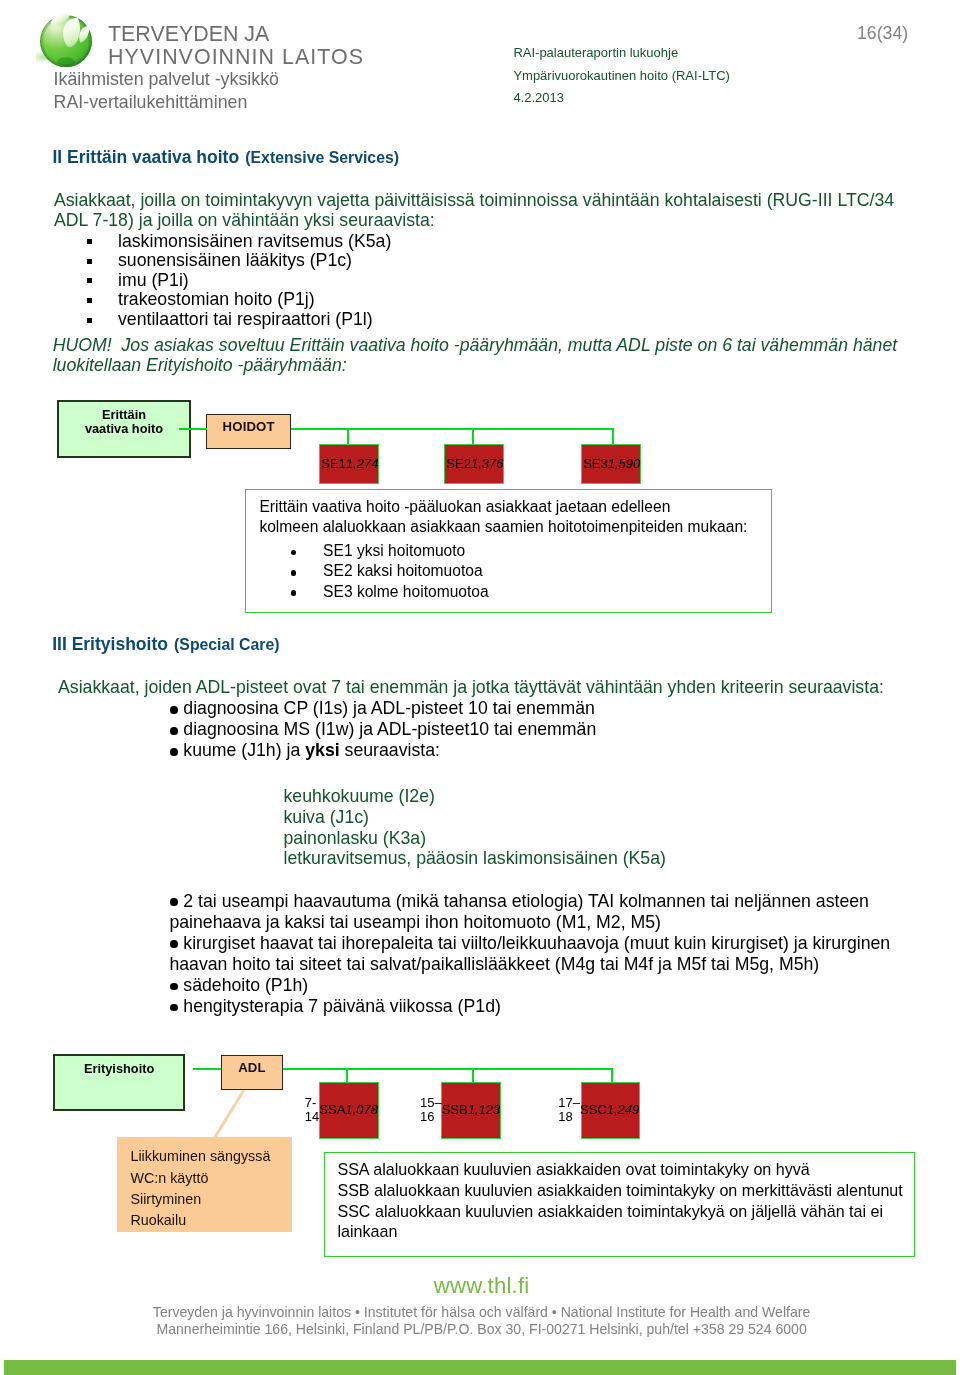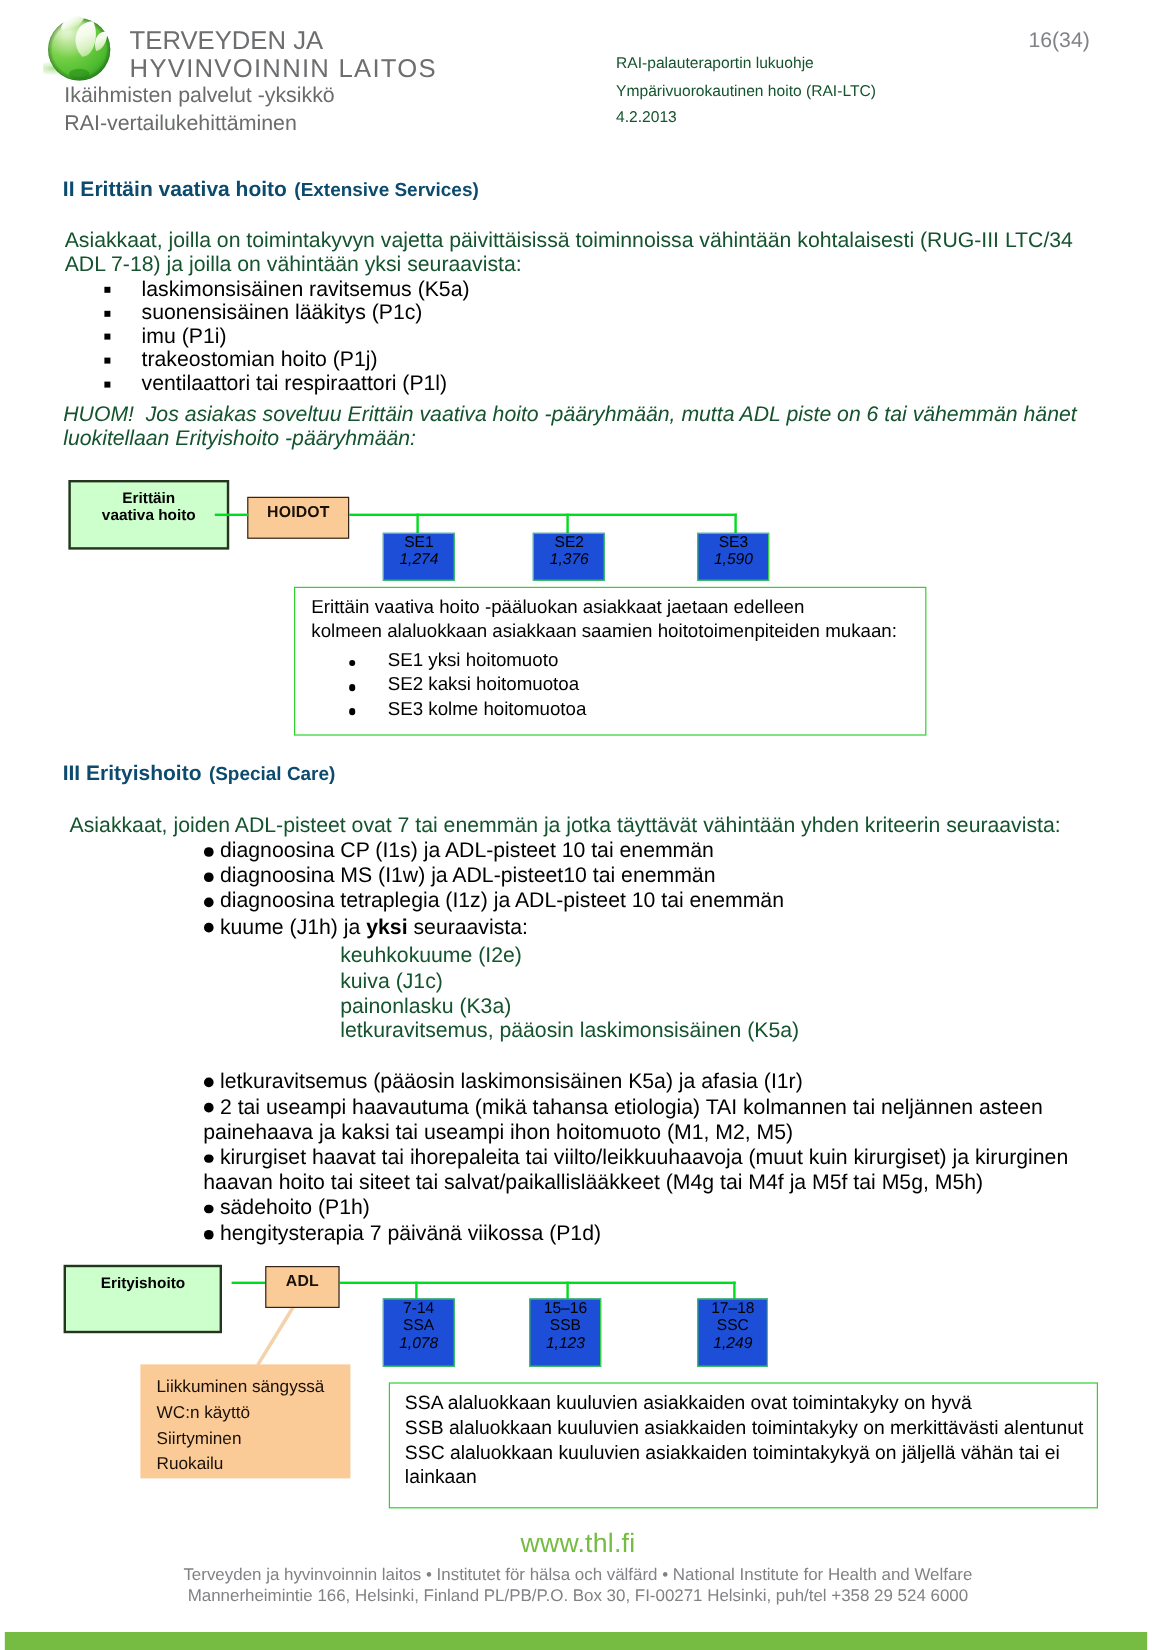--- a/index.html
+++ b/index.html
@@ -48,22 +48,22 @@
 
   
   .dg{position:absolute;left:0;top:0;width:960px;height:1375px;}
   .cn{position:absolute;background:#00dd1e;}
   .gbox{position:absolute;background:#ccffcc;border:2.1px solid #24341f;box-sizing:border-box;}
   .gbt{position:absolute;left:0;right:0;top:5.5px;
        text-align:center;font-size:12.8px;line-height:14.7px;font-weight:700;color:#000;}
   .obox{position:absolute;background:#fbcb97;border:1.7px solid #33241a;box-sizing:border-box;}
   .obt{position:absolute;left:0;right:0;top:4.2px;line-height:15.2px;
        text-align:center;font-size:13.2px;font-weight:700;color:#1a1008;letter-spacing:.15px;}
-  .lbox{position:absolute;background:#1d4ed8;border:1.9px solid #3dce4a;box-sizing:border-box;
-        display:flex;flex-direction:column;justify-content:flex-start;align-items:center;}
+  .lbox{position:absolute;background:#b91c1c;border:1.9px solid #3dce4a;box-sizing:border-box;
+        display:flex;flex-direction:row;justify-content:flex-end;align-items:center;}
   .lb1{font-size:13px;line-height:14.2px;color:#000;}
   .lb2{font-size:13px;line-height:14.2px;color:#000;font-style:italic;}
   .nbox{position:absolute;border:1.7px solid #2fd02f;box-sizing:border-box;background:#fff;}
   .ntext{position:absolute;font-size:15.6px;line-height:20.4px;color:#000;white-space:nowrap;}
   .dotlist{position:absolute;font-size:15.6px;line-height:20.4px;color:#000;}
   .dotlist .li{position:relative;white-space:nowrap;height:20.4px;}
   .dotb{position:absolute;left:0;top:8.6px;width:5.6px;height:5.6px;border-radius:50%;background:#000;}
   .dotlist .li > span:last-child{margin-left:32.5px;display:inline-block;}
   .lbox3 .lb1,.lbox3 .lb2{line-height:14.4px;}
   .obox2{position:absolute;background:#fbcb97;box-sizing:border-box;}
@@ -173,33 +173,31 @@
     <div>luokitellaan Erityishoito -pääryhmään:</div>
   </div>
 
   <div class="h2" style="left:52.2px;top:622.2px;"><span>III Erityishoito</span><span class="h2sub">(Special Care)</span></div>
 
   <div class="body" style="left:58px;top:665px;">Asiakkaat, joiden ADL-pisteet ovat 7 tai enemmän ja jotka täyttävät vähintään yhden kriteerin seuraavista:</div>
 
   <div class="dotlist2" style="left:170px;top:686.3px;">
     <div class="li"><span class="dotb2"></span><span>diagnoosina CP (I1s) ja ADL-pisteet 10 tai enemmän</span></div>
     <div class="li"><span class="dotb2"></span><span>diagnoosina MS (I1w) ja ADL-pisteet10 tai enemmän</span></div>
-    <div class="li"><span class="dotb2"></span><span>diagnoosina tetraplegia (I1z) ja ADL-pisteet 10 tai enemmän</span></div>
     <div class="li"><span class="dotb2"></span><span class="lbl"><span>kuume (J1h) ja </span><b>yksi</b><span> seuraavista:</span></span></div>
   </div>
 
   <div class="body" style="left:283.5px;top:774px;line-height:20.8px;">
     <div>keuhkokuume (I2e)</div>
     <div>kuiva (J1c)</div>
     <div>painonlasku (K3a)</div>
     <div>letkuravitsemus, pääosin laskimonsisäinen (K5a)</div>
   </div>
 
   <div class="dotlist2" style="left:170px;top:878.7px;">
-    <div class="li"><span class="dotb2"></span><span>letkuravitsemus (pääosin laskimonsisäinen K5a) ja afasia (I1r)</span></div>
     <div class="li2"><span class="dotb2"></span><span>2 tai useampi haavautuma (mikä tahansa etiologia) TAI kolmannen tai neljännen asteen</span></div>
     <div class="cont">painehaava ja kaksi tai useampi ihon hoitomuoto (M1, M2, M5)</div>
     <div class="li2"><span class="dotb2"></span><span>kirurgiset haavat tai ihorepaleita tai viilto/leikkuuhaavoja (muut kuin kirurgiset) ja kirurginen</span></div>
     <div class="cont">haavan hoito tai siteet tai salvat/paikallislääkkeet (M4g tai M4f ja M5f tai M5g, M5h)</div>
     <div class="li"><span class="dotb2"></span><span>sädehoito (P1h)</span></div>
     <div class="li"><span class="dotb2"></span><span>hengitysterapia 7 päivänä viikossa (P1d)</span></div>
   </div>
 
   <div class="dg">
 

